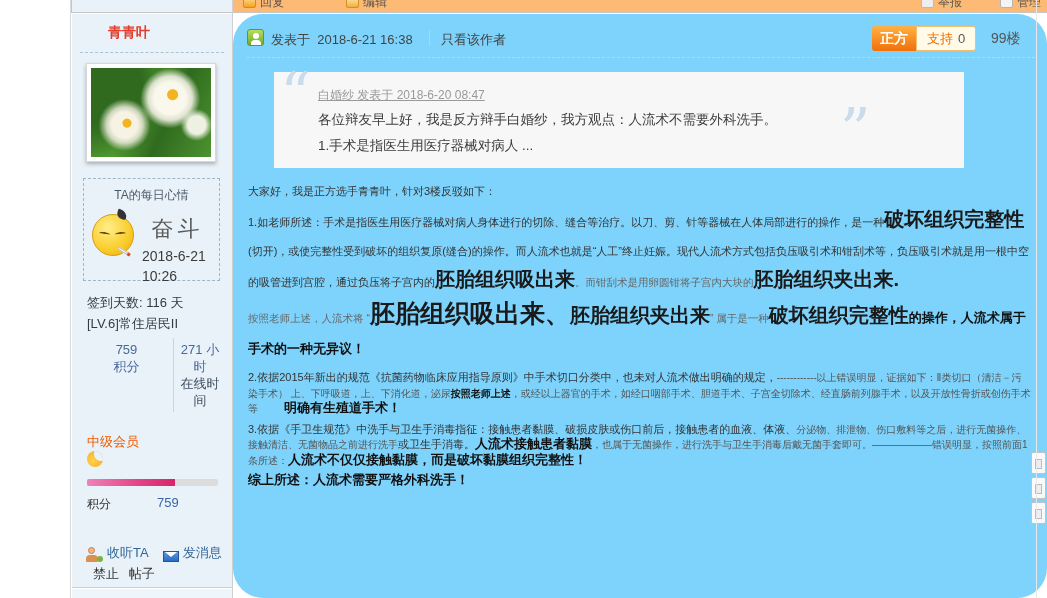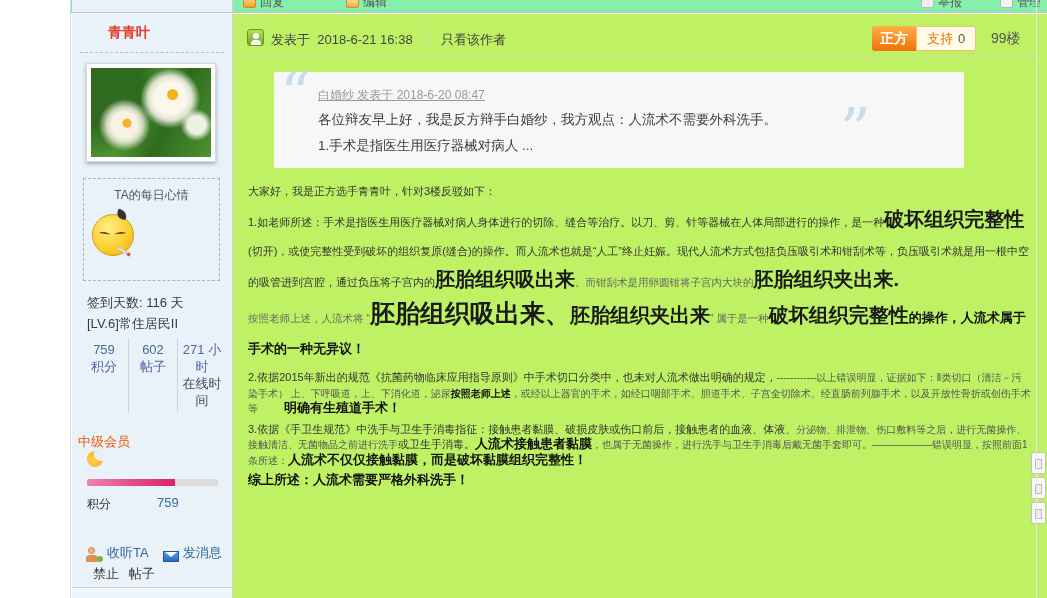--- a/index.html
+++ b/index.html
@@ -7,21 +7,21 @@
   .page {
     position:relative; width:1047px; height:598px; overflow:hidden;
     background:#fff; font-family:"Liberation Sans","DejaVu Sans",sans-serif;
     color:#333;
   }
   .v-line-left  { position:absolute; left:70px;  top:0; bottom:0; width:1px; background:#d9d9d9; }
   .v-line-mid   { position:absolute; left:232px; top:0; bottom:0; width:1px; background:#cfcfcf; }
   .v-line-right { position:absolute; left:1036px;top:0; bottom:0; width:1px; background:#e8e8e8; }
 
   
-  .prev-strip { position:absolute; left:71px; right:0; top:0; height:13px; overflow:hidden; border-bottom:1px solid #c6c6c6; background:#86efac; }
+  .prev-strip { position:absolute; left:71px; right:0; top:0; height:13px; overflow:hidden; border-bottom:1px solid #c6c6c6; background:#fdba74; }
   .prev-strip .strip-sidebar { position:absolute; left:1px; width:160px; top:0; bottom:0; background:#e9f2f9; }
   .strip-toolbar { position:absolute; left:162px; right:6px; top:-9px; height:22px; display:flex; align-items:center; font-size:12px; color:#555; }
   .strip-item { display:flex; align-items:center; gap:4px; margin-left:12px; }
   .strip-item.first { margin-left:10px; }
   .strip-item.second { margin-left:62px; }
   .strip-spacer { flex:1; }
   .strip-item.right { margin-left:38px; }
   .mini-ic { width:13px; height:11px; border-radius:2px; }
   .ic-reply  { background:linear-gradient(#ffd98c,#f6a21e); border:1px solid #d98a10; }
   .ic-edit   { background:linear-gradient(#ffe2a8,#f0b03c); border:1px solid #cf9020; }
@@ -67,42 +67,42 @@
   .mood-name { font-size:22px; color:#5a5a5a; letter-spacing:4px; }
   .mood-date, .mood-time { font-size:14px; color:#3c3c3c; margin-top:4px; align-self:flex-start; }
   .signin { position:absolute; left:15px; top:280px; font-size:13px; color:#313c46; }
   .level  { position:absolute; left:15px; top:301px; font-size:13px; color:#313c46; }
   .stats  { position:absolute; left:8px; top:324px; width:146px; display:flex; }
   .stat   { flex:1; text-align:center; padding:3px 2px; border-right:1px solid #c3d4e2; font-size:13px; line-height:17px; color:#49679c; cursor:pointer; }
   .stat:last-child { border-right:none; }
   .stat .stat-lbl { display:block; }
   .stat.hours { max-width:52px; }
   .stat.hours .stat-lbl { color:#3c4c5c; }
-  .group-name { position:absolute; left:6px; top:419px; font-size:13px; color:#ee5a00; }
+  .group-name { position:absolute; left:15px; top:419px; font-size:13px; color:#ee5a00; }
   .moon { position:absolute; left:15px; top:437px; width:16px; height:16px; border-radius:50%;
     background:radial-gradient(circle at 35% 60%, #ffd24a, #f3a61c); overflow:hidden; }
   .moon::after { content:""; position:absolute; left:7px; top:-4px; width:14px; height:14px; border-radius:50%; background:#e9f2f9; }
   .score-progress { position:absolute; left:15px; top:465px; width:131px; height:7px; background:#dcdcdc; border-radius:2px; overflow:hidden; }
   .score-progress-fill { height:100%; background:linear-gradient(90deg,#ee82b6,#e2488b 55%,#d8246a); }
   .score-row { position:absolute; left:15px; top:482px; width:130px; font-size:12px; color:#333; }
   .score-row .score-val { position:absolute; left:70px; top:-1px; font-size:13px; color:#3a66a6; }
   .actions { position:absolute; left:14px; top:530px; display:flex; align-items:flex-end; font-size:13px; }
   .act-link { color:#336699; cursor:pointer; }
   .listener-icon { position:relative; width:17px; height:15px; margin-right:4px; }
   .listener-icon .head { position:absolute; left:2px; top:0; width:7px; height:7px; border-radius:50%; background:#f0b183; border:1px solid #c8854e; }
   .listener-icon .body { position:absolute; left:0; bottom:0; width:12px; height:7px; border-radius:4px 4px 1px 1px; background:#d99050; }
   .listener-icon .plus { position:absolute; right:0; bottom:0; width:6px; height:6px; border-radius:50%; background:#7cb342; }
   .envelope-icon { position:relative; width:16px; height:11px; margin:0 4px 0 14px; background:linear-gradient(#5b9be0,#2a6cc0); border:1px solid #1e56a0; }
   .envelope-icon::after { content:""; position:absolute; left:1px; top:0; border-left:6px solid transparent; border-right:6px solid transparent; border-top:5px solid #fff; }
   .moderate { position:absolute; left:21px; top:551px; font-size:13px; color:#333; }
   .moderate span { cursor:pointer; }
   .moderate .m2 { margin-left:6px; }
 
   
-  .content { position:absolute; left:233px; top:14px; right:0; bottom:0; background:#bef264; }
+  .content { position:absolute; left:233px; top:14px; right:0; bottom:0; background:#7dd3fc;border-radius:30px; }
   .post-header { position:absolute; left:14px; right:12px; top:12px; height:28px; }
   .member-avatar-icon { position:absolute; left:0; top:3px; width:17px; height:17px; border-radius:3px;
     background:linear-gradient(#b7dc62,#72aa24); border:1px solid #66981f; }
   .member-avatar-icon::before { content:""; position:absolute; left:5px; top:3px; width:6px; height:6px; border-radius:50%; background:#fff; }
   .member-avatar-icon::after { content:""; position:absolute; left:3px; top:10px; width:10px; height:5px; border-radius:4px 4px 0 0; background:#fff; }
   .posted-at { position:absolute; left:24px; top:5px; font-size:13px; color:#444; }
   .hdr-divider { position:absolute; left:182px; top:4px; width:1px; height:16px; background:#ccc; }
   .view-author { position:absolute; left:194px; top:5px; font-size:13px; color:#444; cursor:pointer; }
   .side-badge { position:absolute; left:625px; top:0; width:44px; height:25px; line-height:25px; text-align:center;
     background:linear-gradient(#ffb143,#f1700a); color:#fff; font-size:14px; font-weight:bold; border-radius:3px 0 0 3px; }
@@ -176,32 +176,33 @@
     </div>
     <div class="mood-box">
       <div class="mood-title">TA的每日心情</div>
       <div class="mood-row">
         <div class="mood-emoji">
           <span class="tuft"></span>
             <span class="eye l"></span>
             <span class="eye r"></span>
             <span class="cig"></span>
         </div>
+        <div class="mood-info">
+          <div class="mood-name">奋斗</div>
+          <div class="mood-date">2018-6-21</div>
+          <div class="mood-time">10:26</div>
+        </div>
       </div>
     </div>
     <div class="signin">签到天数: 116 天</div>
     <div class="level">[LV.6]常住居民II</div>
     <div class="stats">
       <div class="stat">
         <span class="stat-val">759</span>
         <span class="stat-lbl">积分</span>
-      </div>
-      <div class="stat">
-        <span class="stat-val">602</span>
-        <span class="stat-lbl">帖子</span>
       </div>
       <div class="stat hours">
         <span class="stat-val">271 小时</span>
         <span class="stat-lbl">在线时间</span>
       </div>
     </div>
     <div class="group-name">中级会员</div>
     <div class="moon"></div>
     <div class="score-progress">
       <div class="score-progress-fill" style="width: 67%;"></div>

